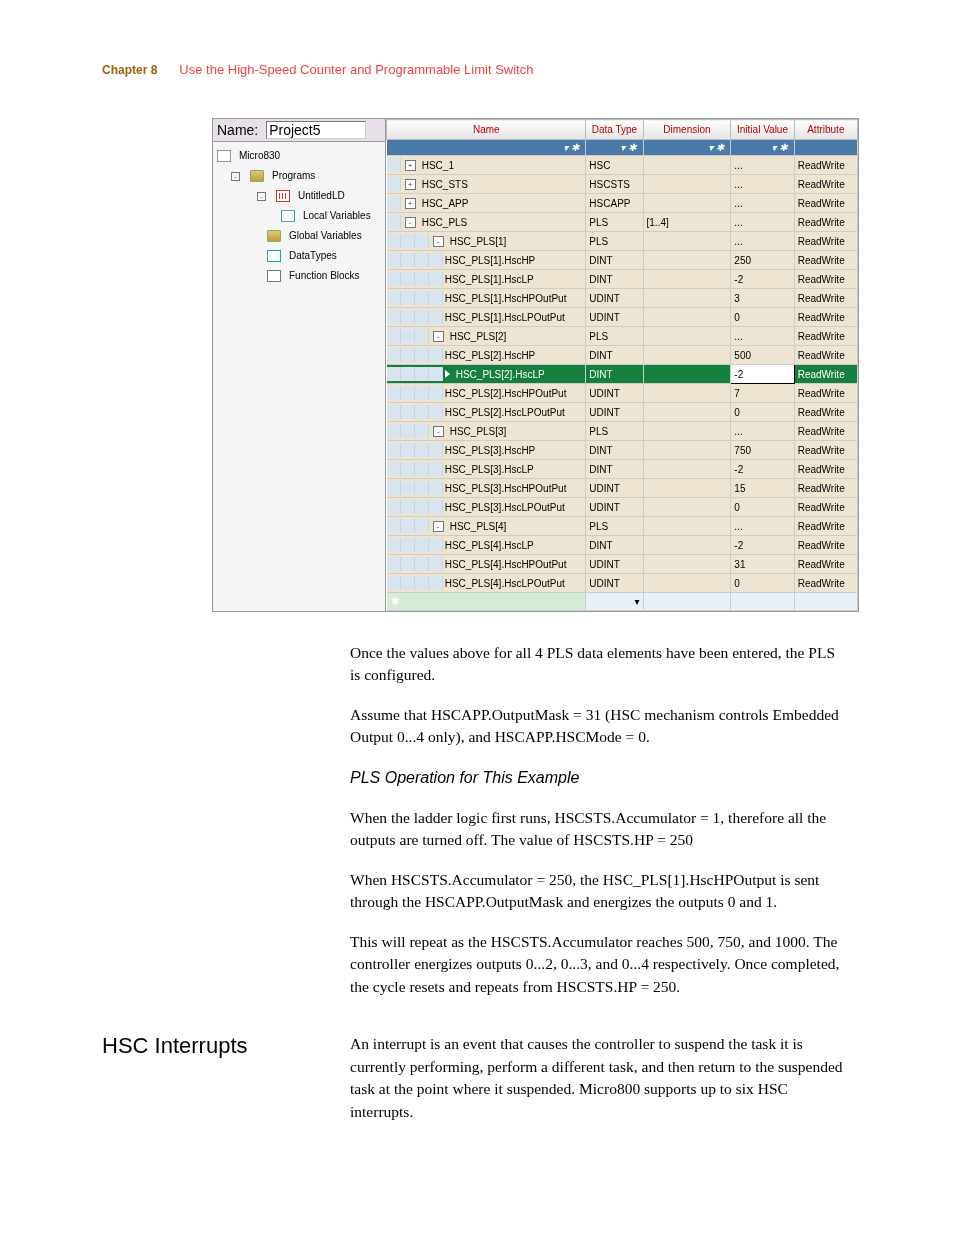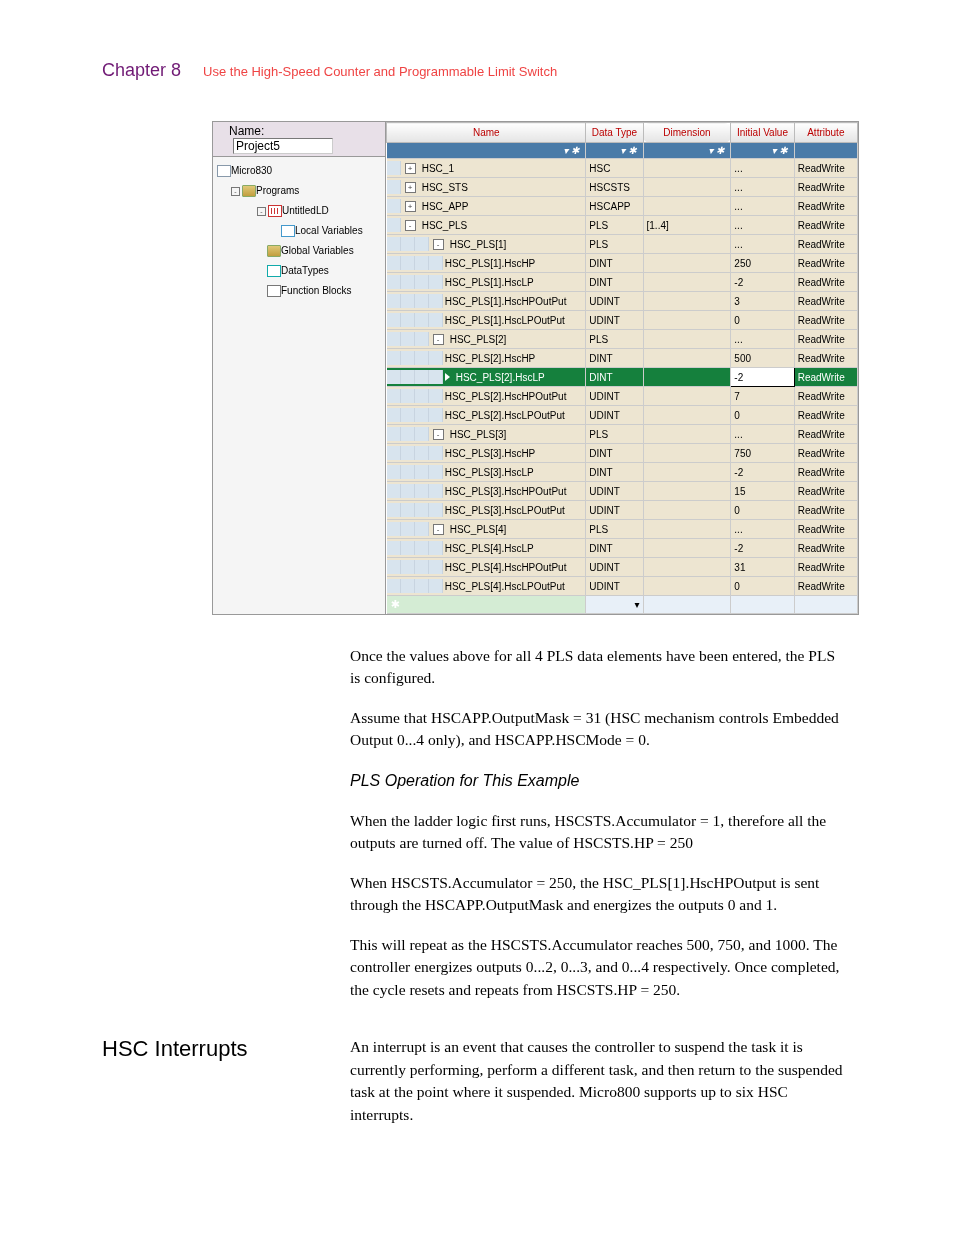--- a/index.html
+++ b/index.html
@@ -1,27 +1,27 @@
 <!DOCTYPE html>
 <html><head>
 <meta charset="utf-8">
 <style>
   * { box-sizing: border-box; margin: 0; padding: 0; }
   body { font-family: Georgia, 'Times New Roman', serif; background: #fff; color: #000; width: 954px; margin: 0 auto; }
   .page { padding: 60px 95px 40px 102px; }
   .hdr { margin-bottom: 40px; }
-  .hdr-ch { color: #701a75; font-weight: normal; font-size: 18px; font-family: Arial, sans-serif; }
+  .hdr-ch { color: #a16207; font-weight: bold; font-size: 12px; font-family: Arial, sans-serif; }
   .hdr-title { color: #ef4444; font-size: 13px; font-family: Arial, sans-serif; margin-left: 18px; }
   .screenshot-wrap { display: flex; margin-left: 110px; margin-bottom: 30px; gap: 0; }
   .ss-left { width: 175px; border: 1px solid #999; font-family: Tahoma, Arial, sans-serif; font-size: 10px; background: #f5f5f5; }
-  .ss-namebar { background: #e8e0e8; padding: 2px 16px; border-bottom: 1px solid #999; font-size: 12px; }
+  .ss-namebar { background: #e8e0e8; padding: 2px 4px; border-bottom: 1px solid #999; font-size: 14px; }
   .ss-namebar .lbl { display: inline-block; }
   .ss-name-input { display:inline-block; background:#fff; border:1px inset #ccc; padding:0 2px; width:100px; margin-left:4px; }
   .ss-tree { padding: 4px 0 4px 4px; line-height: 20px; }
-  .ss-tree .node { display:flex; align-items:center; gap:0; padding-left: 0; }
+  .ss-tree .node { display:flex; align-items:center; gap:8px; padding-left: 0; }
   .ss-tree .ind1 { padding-left: 14px; }
   .ss-tree .ind2 { padding-left: 40px; }
   .ss-tree .ind3 { padding-left: 64px; }
   .ss-tree .ind2b { padding-left: 50px; }
   .ss-icon { width:14px; height:12px; display:inline-block; }
   .ic-folder { background: linear-gradient(#e0c978,#c29e3e); border:1px solid #8a6; border-radius:1px; }
   .ic-ctrl { background:#fff; border:1px solid #89a; }
   .ic-ld { background:#fff; border:1px solid #c33; position:relative; }
   .ic-ld::after{content:'';position:absolute;inset:2px;background:repeating-linear-gradient(90deg,#c33 0 1px,transparent 1px 3px);}
   .ic-gv { background:#fff; border:1px solid #49c; }

